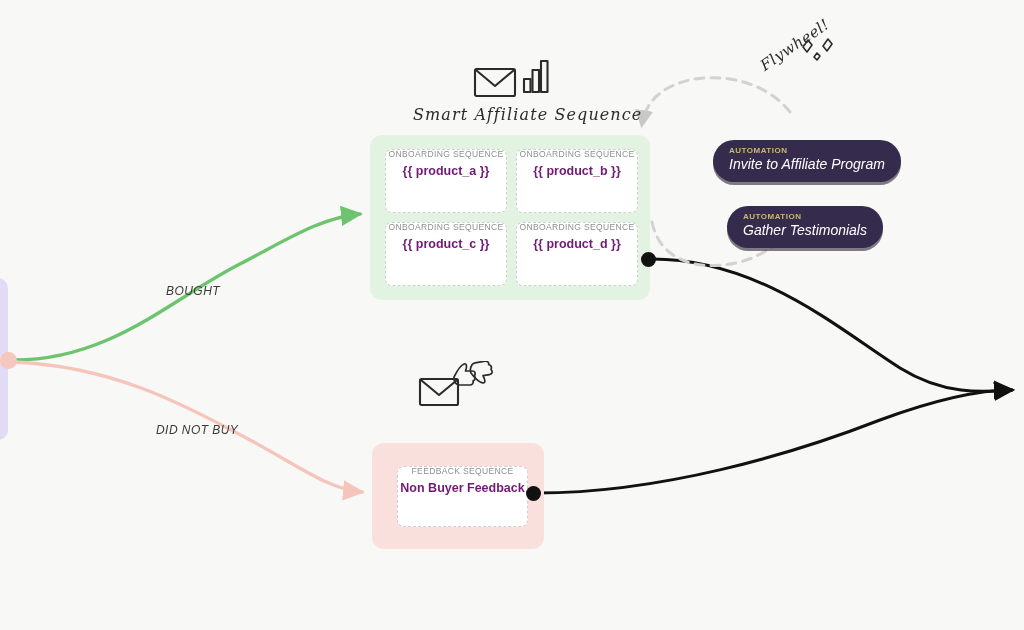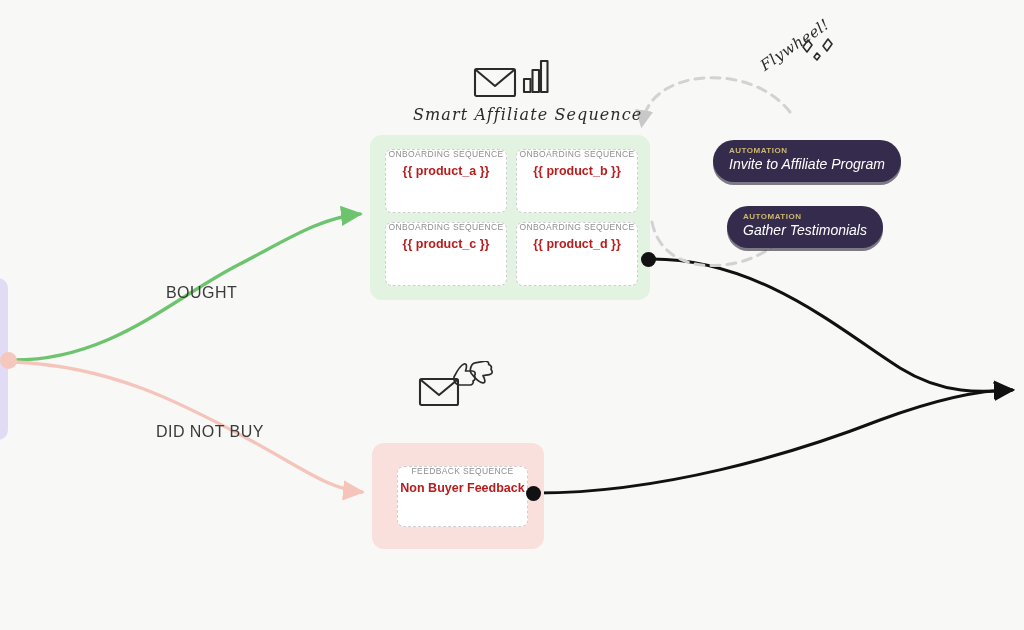--- a/index.html
+++ b/index.html
@@ -83,21 +83,21 @@
     font-size: 8.5px;
     letter-spacing: 0.35px;
     color: #8e8e8e;
     line-height: 1.1;
     margin-bottom: 6px;
     white-space: nowrap;
   }
   .card .title {
     font-size: 12.5px;
     font-weight: bold;
-    color: #b91c1c;
+    color: #701a75;
     line-height: 1.1;
     white-space: nowrap;
   }
   .card-a { left: 385px; top: 149px;  width: 122px; height: 64px; }
   .card-b { left: 516px; top: 149px;  width: 122px; height: 64px; }
   .card-c { left: 385px; top: 222px;  width: 122px; height: 64px; }
   .card-d { left: 516px; top: 222px;  width: 122px; height: 64px; }
   .card-f { left: 397px; top: 466px;  width: 131px; height: 61px; }
 
   
@@ -163,24 +163,25 @@
     top: 58px;
     font-size: 15px;
     letter-spacing: 0.5px;
     transform: rotate(-34deg);
     transform-origin: left center;
   }
 
   
   .branch-label {
     position: absolute;
-    font-size: 16px;
+    font-size: 12px;
     letter-spacing: 0.45px;
     color: #3a3a3a;
     white-space: nowrap;
+    font-style: italic;
   }
   .label-bought      { left: 166px; top: 284px; }
   .label-did-not-buy { left: 156px; top: 423px; }
 
   
   .icon-group {
     position: absolute;
   }
   .icons-onboarding { left: 473px; top: 57px; }
   .icons-feedback   { left: 418px; top: 361px; }

